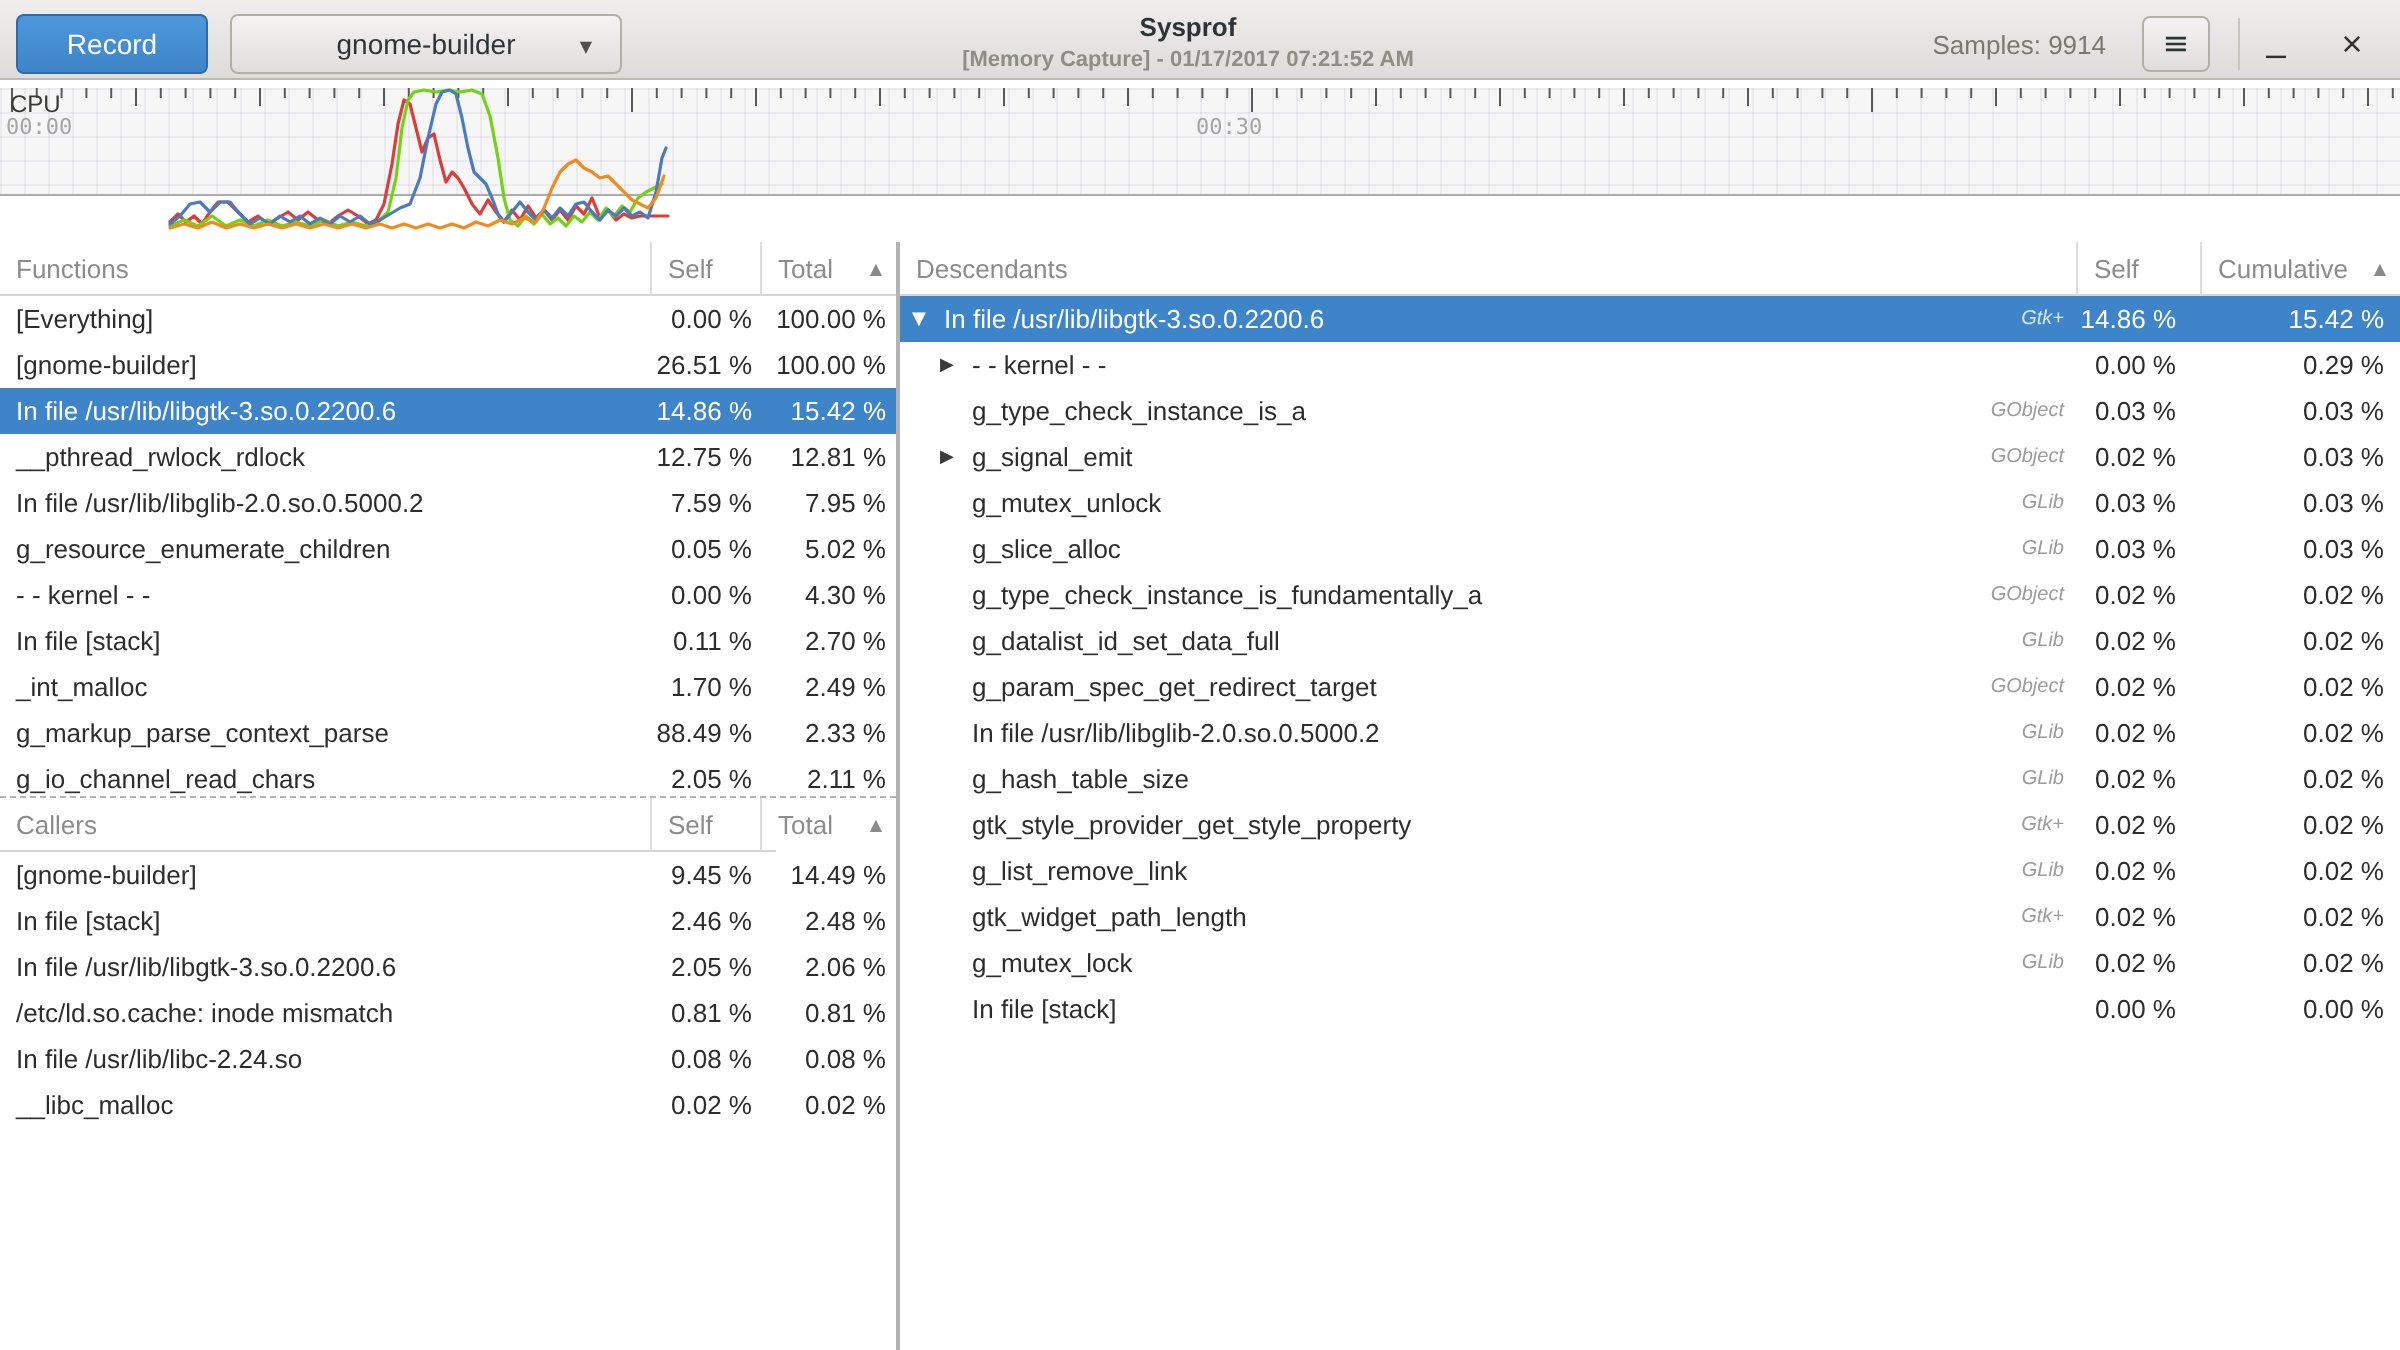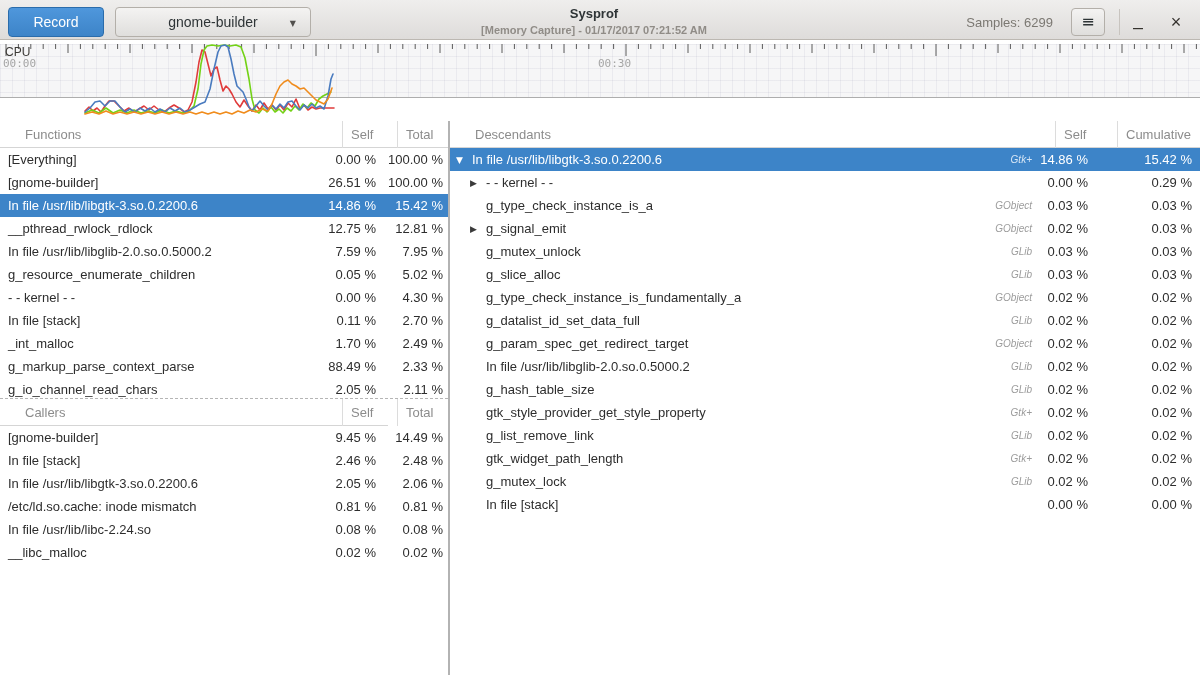--- a/index.html
+++ b/index.html
@@ -44,21 +44,21 @@
   .t0 { left:3px; } .t30 { left:598px; }
 
   
   .main { position:absolute; left:0; top:121px; width:1200px; height:554px; background:#ffffff; }
   .pane-sep { position:absolute; left:448px; top:0; width:2px; height:554px; background:#b3b3b3; }
   .left-pane  { position:absolute; left:0; top:0; width:448px; height:554px; }
   .right-pane { position:absolute; left:450px; top:0; width:750px; height:554px; }
   .dashed-sep { position:absolute; left:0; top:277px; width:448px; border-top:1px dashed #b5b5b5; }
 
   
-  .thead { display:grid; height:27px; border-bottom:1px solid #d5d5d5; background:#ffffff; color:#8c8c8c; font-size:13px; align-items:center;padding-left:17px; }
+  .thead { display:grid; height:27px; border-bottom:1px solid #d5d5d5; background:#ffffff; color:#8c8c8c; font-size:13px; align-items:center; }
   .lefthead { grid-template-columns:325px 55px 68px; }
   .righthead { grid-template-columns:517px 71px 62px 100px; }
   .th { height:27px; display:flex; align-items:center; padding-left:8px; }
   .th.b { border-left:1px solid #dcdcdc; }
   .th .sort { font-family:"DejaVu Sans",sans-serif; font-size:8px; color:#8a8a8a; margin-left:auto; padding-right:7px; }
   .tr { display:grid; height:23px; align-items:center; font-size:13px; color:#2d2d2d; background:#ffffff; }
   .leftrows .tr { grid-template-columns:325px 55px 68px; }
   .rightrows .tr { grid-template-columns:517px 71px 62px 100px; }
   .td.name { padding-left:8px; white-space:nowrap; overflow:hidden; display:flex; align-items:center; }
   .rightrows .td.name { padding-left:6px; }
@@ -82,21 +82,21 @@
   <header class="headerbar">
     <button class="btn record">Record</button>
     <button class="btn process">
       <span>gnome-builder</span>
       <span class="arrow">▼</span>
     </button>
     <div class="titles">
       <div class="title">Sysprof</div>
       <div class="subtitle">[Memory Capture] - 01/17/2017 07:21:52 AM</div>
     </div>
-    <div class="samples">Samples: 6299</div>
+    <div class="samples">Samples: 9914</div>
     <button class="menubtn">
       <span>≡</span>
     </button>
     <div class="hsep"></div>
     <button class="winbtn minimize">–</button>
     <button class="winbtn close">×</button>
   </header>
 
   <div class="graph">
     <svg width="1200" height="77" viewBox="0 0 1200 77">

